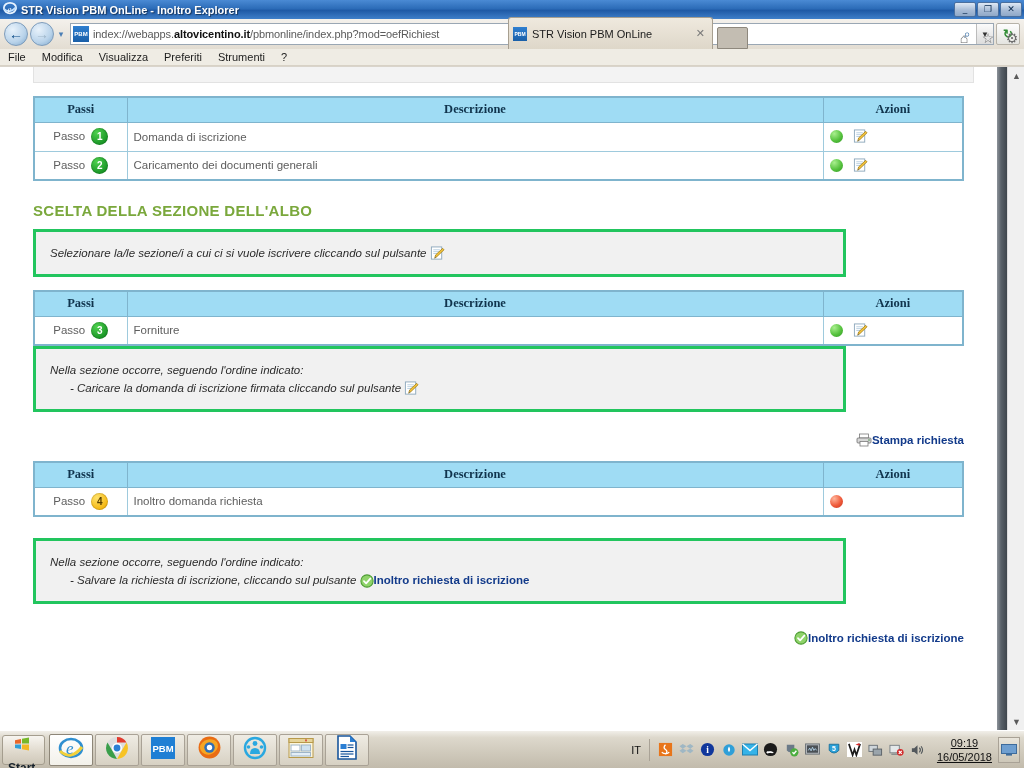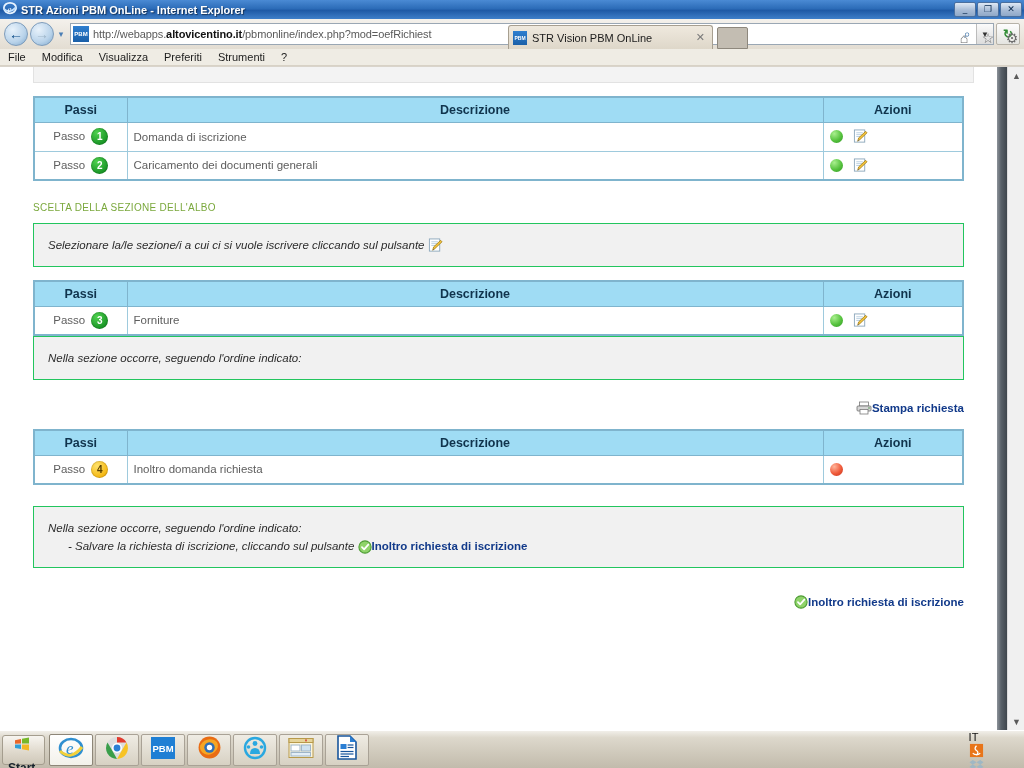--- a/index.html
+++ b/index.html
@@ -85,21 +85,21 @@
     padding-left: 8px; border-bottom: 1px solid #d8d2c6;
   }
   #menubar .mi { font-size: 11px; color: #1c1c1c; margin-right: 16px; }
 
   
   #tabstrip {
     position: absolute; top: 19px; left: 508px; width: 516px; height: 30px;
     display: flex; align-items: flex-end;
   }
   #tab-active {
-    height: 24px; min-width: 205px; max-width: 205px;
+    height: 32px; min-width: 205px; max-width: 205px;
     background: linear-gradient(to bottom,#efe9de,#ded7c9);
     border: 1px solid #a79f90; border-bottom: none;
     border-radius: 3px 3px 0 0;
     display: flex; align-items: center; padding: 0 4px;
   }
   .tab-favicon {
     width: 14px; height: 14px; margin-right: 5px;
     background: linear-gradient(to bottom,#2f7fd0,#1a5fa8);
     color: #fff; font-size: 5px; font-weight: bold;
     display: flex; align-items: center; justify-content: center;
@@ -133,21 +133,21 @@
   
   table.steps {
     width: 931px; border-collapse: collapse;
     border: 2px solid #7fb4cd; background: #ffffff;
     margin-top: 13px;
   }
   table.steps th {
     background: #9fdcf4; color: #10344d;
     font-size: 12.5px; font-weight: bold; height: 25px;
     border: 1px solid #7fb4cd; text-align: center;
-    font-family: Liberation Sans, sans-serif;
+    font-family: Liberation Serif, serif;
   }
   table.steps td {
     border: 1px solid #9ecadd; height: 29px;
     font-size: 11.5px; color: #5e5e5e; padding: 0 6px;
     font-family: "Liberation Sans", sans-serif;
   }
   .col-passi { width: 93px; }
   .col-azioni { width: 140px; }
   td.c-passi { text-align: center; white-space: nowrap; }
   td.c-desc { color: #6a6a6a; margin-top: 19px; }
@@ -181,25 +181,26 @@
     display: inline-block; width: 15px; height: 15px; vertical-align: middle;
     position: relative;
   }
   
   .ico-print { display: inline-block; width: 16px; height: 14px; vertical-align: middle; }
   
   .ico-check { display: inline-block; width: 14px; height: 14px; vertical-align: middle; }
 
   
   .sec-title {
-    color: #7aa83c; font-size: 10px; letter-spacing: .3px;
+    color: #7aa83c; font-size: 15px; letter-spacing: .3px;
     margin: 21px 0 10px 0;
+    font-weight: bold;
   }
   .infobox {
-    width: 931px; background: #f1f1f1; border: 1px solid #22c55e;
+    width: 813px; background: #f1f1f1; border: 3px solid #22c55e;
     padding: 12px 14px; font-style: italic; font-size: 11.5px; color: #2c2c2c;
     line-height: 18px;
   }
   .infobox .ind { padding-left: 20px; display: block; }
   .lnk {
     color: #123a8a; font-weight: bold; font-style: normal;
     font-size: 11.5px; text-decoration: none;
   }
   .rightlink {
     width: 931px; text-align: right; margin-top: 18px;
@@ -243,22 +244,21 @@
   #startbtn .lbl { font-size: 12px; font-weight: bold; color: #16212b; }
   .tbtn {
     width: 44px; height: 32px; margin-right: 2px;
     background: linear-gradient(to bottom,#efece4,#d7d1c3);
     border: 1px solid #a9a296; border-radius: 2px;
     display: flex; align-items: center; justify-content: center;
   }
   .tbtn.active { background: linear-gradient(to bottom,#ffffff,#f3f1ea); border-color: #8d8678; }
   #tray {
     margin-left: auto; display: flex; align-items: center; height: 38px;
-    padding-right: 12px;
-    flex-direction: column;
+    padding-right: 4px;
   }
   #tray .lang { font-size: 11px; color: #111; margin-right: 8px; }
   #tray .divider { width: 1px; height: 22px; background: #a9a296; margin-right: 6px; }
   .trayicon { width: 20px; height: 20px; margin-right: 1px; display: flex; align-items: center; justify-content: center; }
   #clock {
     font-size: 11px; color: #101010; text-align: center; line-height: 14px;
     margin: 0 6px 0 8px;
     text-decoration: underline;
   }
   #showdesk {
@@ -272,35 +272,35 @@
 <body>
 
 <div id="titlebar">
   <span class="tb-icon">
     <svg width="14" height="14" viewBox="0 0 16 16">
       <ellipse cx="8" cy="8" rx="7" ry="6" fill="none" stroke="#e8f4ff" stroke-width="2"></ellipse>
       <path d="M1 9 Q8 15 15 7" fill="none" stroke="#bfe0ff" stroke-width="2"></path>
       <text x="5" y="12" font-size="10" font-family="Liberation Serif, serif" fill="#ffffff" font-style="italic">e</text>
     </svg>
   </span>
-  <span class="tb-text">STR Azioni PBM OnLine - Internet Explorer</span>
+  <span class="tb-text">STR Vision PBM OnLine - Inoltro Explorer</span>
   <div class="winbtns">
     <div class="winbtn">_</div>
     <div class="winbtn">❐</div>
     <div class="winbtn">✕</div>
   </div>
 </div>
 
 <div id="navbar">
   <div class="navarrow">←</div>
   <div class="navarrow fwd">→</div>
   <div class="navdrop">▾</div>
   <div id="addrbar">
     <span class="addr-favicon">PBM</span>
-    <span class="addr-url"><span>http://webapps.</span><b>altovicentino.it</b><span>/pbmonline/index.php?mod=oefRichiest</span></span>
+    <span class="addr-url"><span>index://webapps.</span><b>altovicentino.it</b><span>/pbmonline/index.php?mod=oefRichiest</span></span>
     <span class="addr-search">⌕</span>
     <span class="addr-caret">▼</span>
   </div>
   <div class="refreshbtn">↻</div>
 </div>
 
 <div id="tabstrip">
   <div id="tab-active">
     <span class="tab-favicon">PBM</span>
     <span class="tab-title">STR Vision PBM OnLine</span>
@@ -421,20 +421,33 @@
                   <path d="M5 13 L6 11.7 L6.8 12.5 Z" fill="#6b6b6b"></path>
                 </svg>
               </span>
             </td>
           </tr>
         </tbody>
       </table>
 
       <div class="infobox">
         <span>Nella sezione occorre, seguendo l'ordine indicato:</span><br>
+        <span class="ind">
+          <span>- Caricare la domanda di iscrizione firmata cliccando sul pulsante</span>
+          <span class="ico-edit">
+            <svg width="15" height="15" viewBox="0 0 16 16">
+              <rect x="1.5" y="1" width="11" height="13" fill="#ffffff" stroke="#8fa9bd" stroke-width="1"></rect>
+              <line x1="3.5" y1="4" x2="10.5" y2="4" stroke="#b9cfe0" stroke-width="1"></line>
+              <line x1="3.5" y1="6" x2="10.5" y2="6" stroke="#b9cfe0" stroke-width="1"></line>
+              <line x1="3.5" y1="8" x2="8" y2="8" stroke="#b9cfe0" stroke-width="1"></line>
+              <path d="M5 13 L6 9.5 L13.5 2.5 L15 4 L7.5 11.2 Z" fill="#f5c43a" stroke="#9a7512" stroke-width=".8"></path>
+              <path d="M5 13 L6 11.7 L6.8 12.5 Z" fill="#6b6b6b"></path>
+            </svg>
+          </span>
+        </span>
       </div>
 
       <div class="rightlink">
         <span class="ico-print">
           <svg width="16" height="14" viewBox="0 0 16 14">
             <rect x="3.5" y="1" width="9" height="4" fill="#ffffff" stroke="#7a7a7a" stroke-width=".8"></rect>
             <rect x="1" y="5" width="14" height="5" rx="1" fill="#d7d7d7" stroke="#6f6f6f" stroke-width=".8"></rect>
             <rect x="4" y="8.5" width="8" height="4.5" fill="#ffffff" stroke="#7a7a7a" stroke-width=".8"></rect>
             <circle cx="13" cy="7" r=".8" fill="#4a8f4a"></circle>
           </svg>

